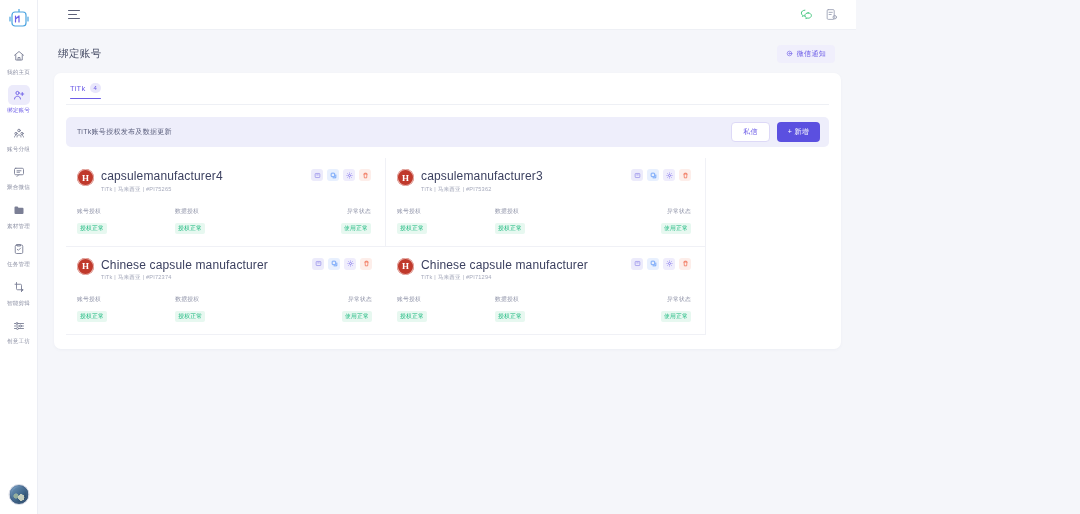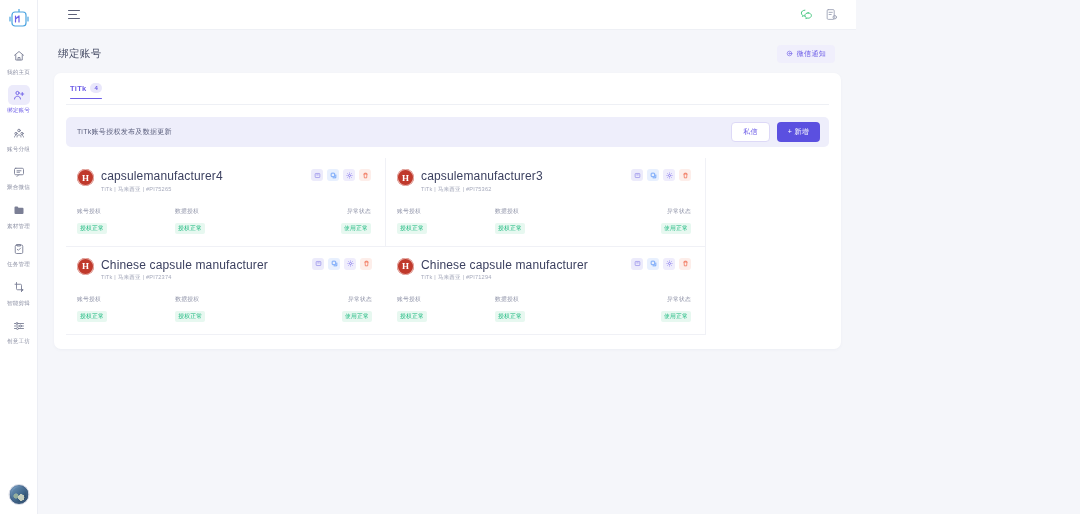--- a/index.html
+++ b/index.html
@@ -83,21 +83,21 @@
     padding: 4px 9px; font-size: 7px; letter-spacing: .3px; cursor: pointer;
     font-family: inherit;
   }
 
   .panel {
     background: #fff; border-radius: 7px; margin-top: 4px;
     padding: 10px 12px 14px 12px; min-height: 260px;
     box-shadow: 0 1px 3px rgba(80,90,130,.05);
   }
 
-  .tabs { display: flex; align-items: flex-start; gap: 4px; border-bottom: 1px solid #eef0f5; padding: 0 0 6px 4px; font-weight: bold; }
+  .tabs { display: flex; align-items: flex-start; gap: 4px; border-bottom: 1px solid #eef0f5; padding: 0 0 6px 4px; }
   .tab { display: flex; align-items: center; gap: 4px; cursor: pointer; position: relative; padding-bottom: 5px; }
   .tab-label { font-size: 7.5px; color: #6c5ce7; letter-spacing: .3px; }
   .tab-badge {
     background: #e9e7fb; color: #6c5ce7; font-size: 6px;
     border-radius: 6px; padding: 1px 4px; line-height: 8px; min-width: 11px; text-align: center;
   }
   .tab.active::after {
     content: ""; position: absolute; left: 0; right: 0; bottom: -1px; height: 1.5px;
     background: #6c5ce7; border-radius: 2px;
   }

